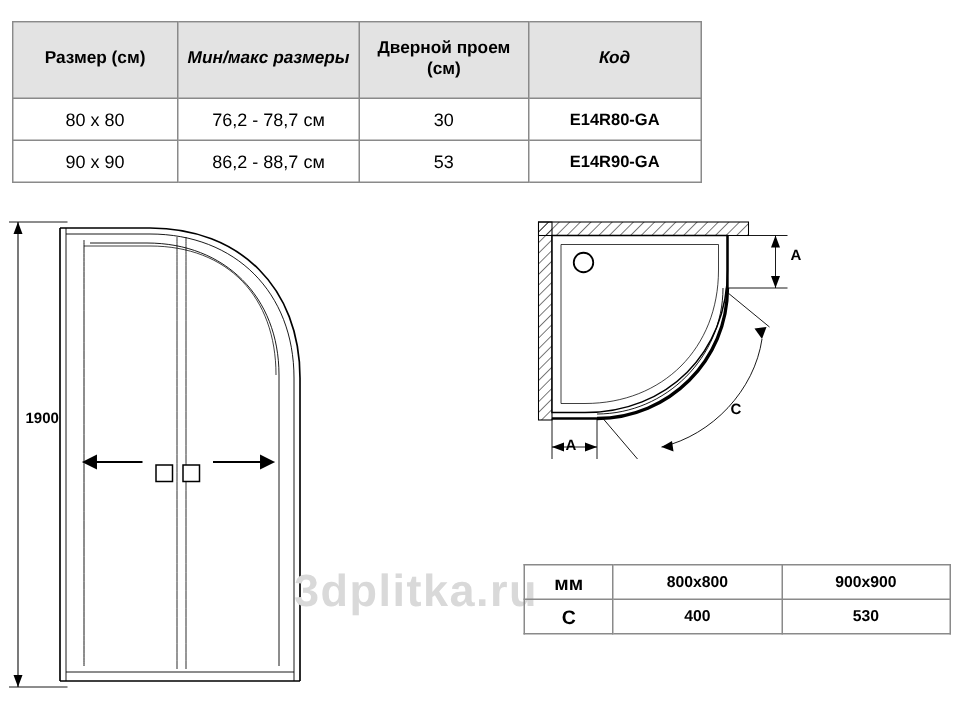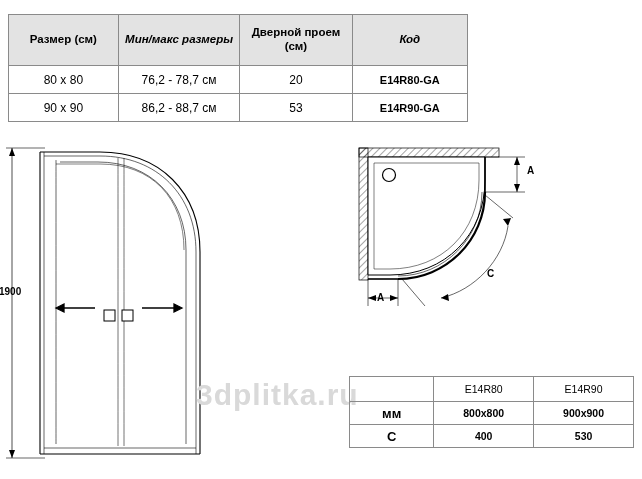--- a/index.html
+++ b/index.html
@@ -125,21 +125,21 @@
         <th class="col-size">Размер (см)</th>
         <th class="col-minmax">Мин/макс размеры</th>
         <th class="col-door">Дверной проем (см)</th>
         <th class="col-code">Код</th>
       </tr>
     </thead>
     <tbody>
       <tr>
         <td>80 x 80</td>
         <td>76,2 - 78,7 см</td>
-        <td>20</td>
+        <td>30</td>
         <td class="code">E14R80-GA</td>
       </tr>
       <tr>
         <td>90 x 90</td>
         <td>86,2 - 88,7 см</td>
         <td>53</td>
         <td class="code">E14R90-GA</td>
       </tr>
     </tbody>
   </table>
@@ -178,21 +178,21 @@
         <rect x="122" y="182" width="11" height="11"></rect>
       </g>
 
       <g stroke="#000000" stroke-width="1.3" fill="#000000">
         <line x1="95" y1="180" x2="60" y2="180"></line>
         <polygon points="56,180 64,176 64,184"></polygon>
         <line x1="142" y1="180" x2="178" y2="180"></line>
         <polygon points="182,180 174,176 174,184"></polygon>
       </g>
     </svg>
-    <span class="dim-label" id="label-1900" style="left:-1px; top:158px;">1900</span>
+    <span class="dim-label" id="label-1900" style="left:-1px; top:146px;padding-left:18px;">1900</span>
   </div>
 
   <div class="draw" id="plan-drawing">
     <svg width="230" height="190" viewBox="0 0 230 190" xmlns="http://www.w3.org/2000/svg">
       <defs>
         <pattern id="hatch" width="5" height="5" patternTransform="rotate(45)" patternUnits="userSpaceOnUse">
           <line x1="0" y1="0" x2="0" y2="5" stroke="#000000" stroke-width="0.7"></line>
         </pattern>
       </defs>
 
@@ -242,25 +242,20 @@
 
     <span class="dim-label" style="left:182px; top:25px;">A</span>
     <span class="dim-label" style="left:32px; top:152px;">A</span>
     <span class="dim-label" style="left:142px; top:128px;">C</span>
   </div>
 
   <div class="watermark">3dplitka.ru</div>
 
   <table class="small-table">
     <tbody>
-      <tr class="first">
-        <td class="hdr-blank"></td>
-        <td class="model">E14R80</td>
-        <td class="model">E14R90</td>
-      </tr>
       <tr>
         <td class="rowlabel bold">мм</td>
         <td class="bold">800x800</td>
         <td class="bold">900x900</td>
       </tr>
       <tr>
         <td class="rowlabel bold">C</td>
         <td class="bold">400</td>
         <td class="bold">530</td>
       </tr>

